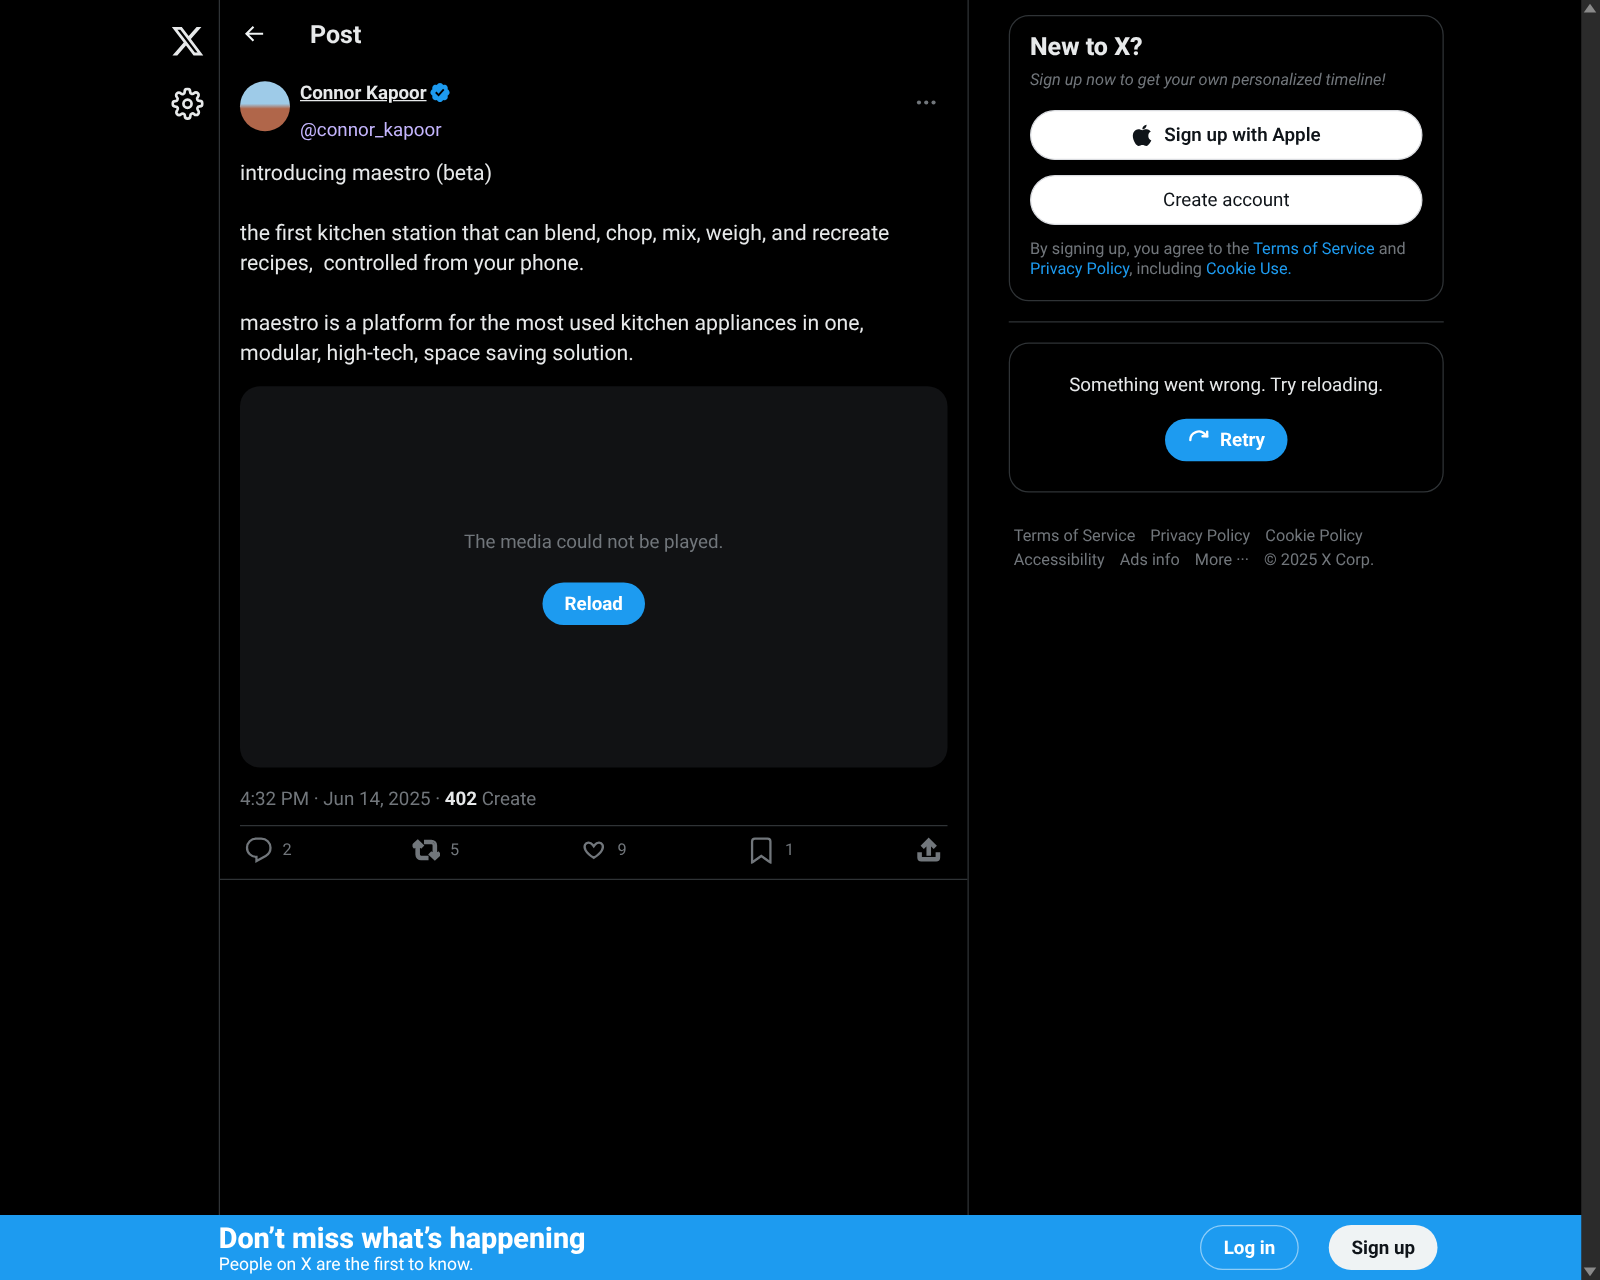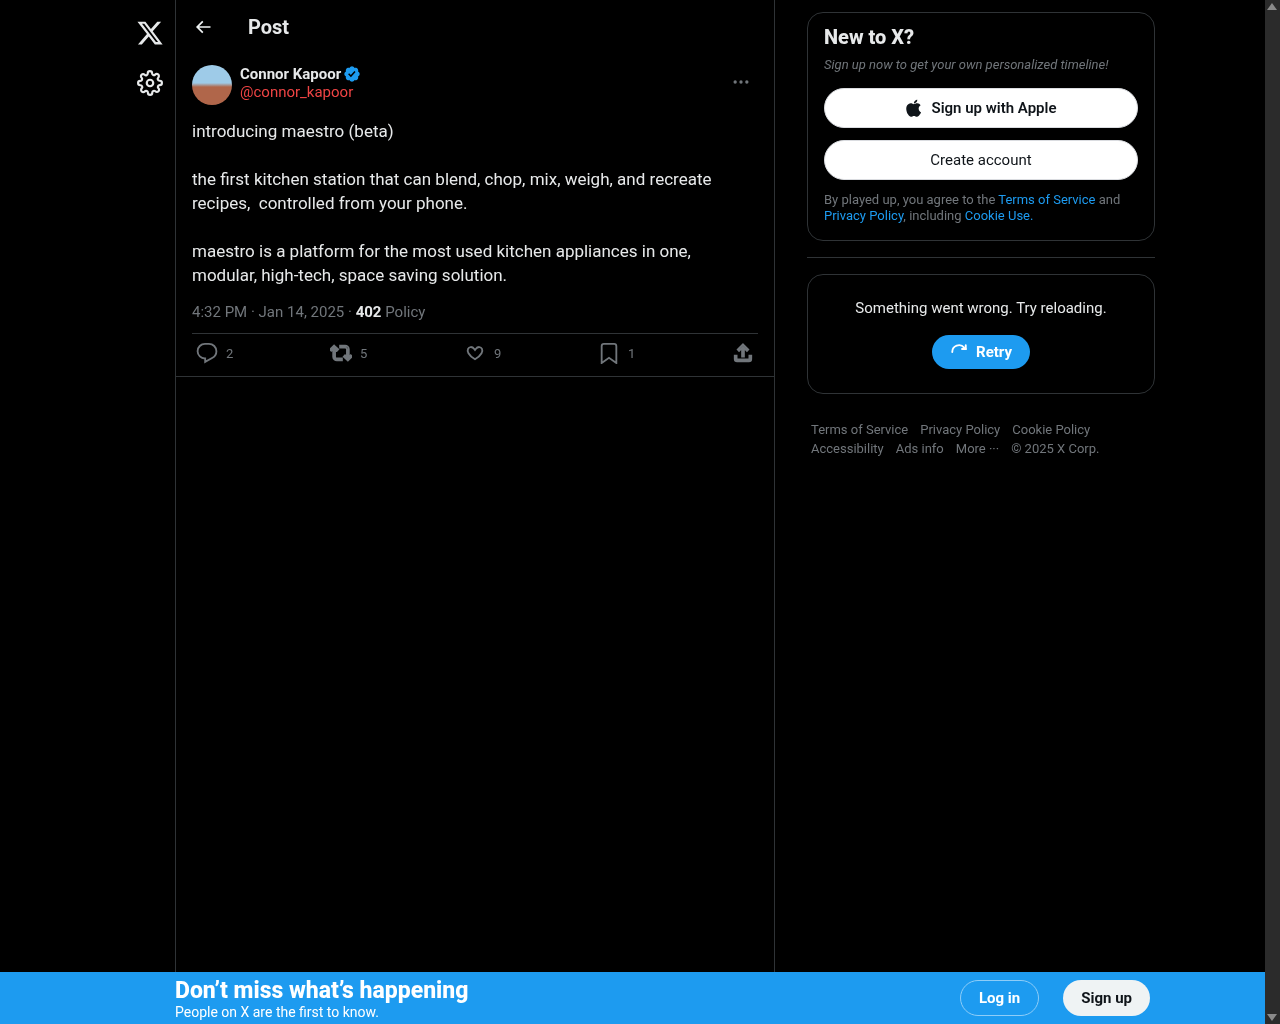--- a/index.html
+++ b/index.html
@@ -10,23 +10,23 @@
   .nav-item { width:50px; height:50px; display:flex; align-items:center; justify-content:center; border-radius:9999px; cursor:pointer; }
   
   .center { width:600px; border-left:1px solid #2f3336; border-right:1px solid #2f3336; min-height:100%; }
   .center-header { display:flex; align-items:center; height:53px; padding:0 16px; gap:28px; }
   .back-btn { width:34px; height:34px; display:flex; align-items:center; justify-content:center; border-radius:9999px; cursor:pointer; margin-left:-6px; }
   .header-title { font-size:20px; font-weight:700; }
   .post { padding:4px 16px 12px; }
   .post-head { display:flex; align-items:flex-start; margin-top:8px; }
   .avatar { width:40px; height:40px; border-radius:9999px; background:linear-gradient(#9ecbe8 45%,#b0664a 55%); flex-shrink:0; }
   .user-block { margin-left:8px; display:flex; flex-direction:column; }
-  .name-row { display:flex; align-items:center; gap:2px; }
+  .name-row { display:flex; align-items:center; gap:2px;text-decoration:underline; }
   .name { font-weight:700; font-size:15px; }
-  .handle { color:#ef4444; font-size:15px; margin-top:0px; }
+  .handle { color:#c4b5fd; font-size:15px; margin-top:12px; }
   .more-btn { margin-left:auto; color:#71767b; width:34px; height:34px; display:flex; align-items:center; justify-content:center; border-radius:9999px; cursor:pointer; }
   .post-text { font-size:17px; line-height:24px; margin-top:14px; white-space:pre-wrap; }
   .media-box { margin-top:14px; background:#111214; border-radius:16px; height:305px; display:flex; flex-direction:column; align-items:center; justify-content:center; gap:24px; }
   .media-text { color:#71767b; font-size:15px; }
   .reload-btn { background:#1d9bf0; color:#fff; font-weight:700; font-size:15px; padding:8px 18px; border:none; border-radius:9999px; cursor:pointer; }
   .meta-row { color:#71767b; font-size:15px; margin-top:16px; }
   .meta-row strong { color:#e7e9ea; font-weight:700; }
   .actions { display:flex; align-items:center; justify-content:space-between; margin-top:12px; padding:8px 4px 0; border-top:1px solid #2f3336; }
   .action { display:flex; align-items:center; gap:8px; color:#71767b; font-size:13px; cursor:pointer; }
   .action svg { width:22px; height:22px; }
@@ -112,29 +112,33 @@
             </svg>
         </div>
       </div>
 
       <div class="post-text">introducing maestro (beta)
 
 the first kitchen station that can blend, chop, mix, weigh, and recreate recipes,  controlled from your phone.
 
 maestro is a platform for the most used kitchen appliances in one, modular, high-tech, space saving solution.</div>
 
+      <div class="media-box">
+        <div class="media-text">The media could not be played.</div>
+        <button class="reload-btn">Reload</button>
+      </div>
 
       <div class="meta-row">
         <span>4:32 PM</span>
         <span> · </span>
-        <span>Jan 14, 2025</span>
+        <span>Jun 14, 2025</span>
         <span> · </span>
         <strong>402</strong>
         <span> </span>
-        <span>Policy</span>
+        <span>Create</span>
       </div>
 
       <div class="actions">
         <div class="action">
           <svg viewBox="0 0 24 24" fill="none" stroke="#71767b" stroke-width="2">
               <path d="M1.751 10c0-4.42 3.584-8 8.005-8h4.366c4.49 0 8.129 3.64 8.129 8.13 0 2.96-1.607 5.68-4.196 7.11l-8.054 4.46v-3.69h-.067c-4.49.1-8.183-3.51-8.183-8.01z"></path>
             </svg>
           <span>2</span>
         </div>
         <div class="action">
@@ -172,21 +176,21 @@
       <button class="signup-btn white">
         <svg width="18" height="18" viewBox="0 0 24 24" fill="#0f1419">
             <path d="M16.365 1.43c0 1.14-.415 2.19-1.244 3.05-.995 1.02-2.09 1.6-3.28 1.51-.02-.11-.03-.23-.03-.36 0-1.09.47-2.16 1.28-3 .41-.42.93-.77 1.56-1.05.63-.27 1.22-.42 1.78-.45.02.1.03.2.03.3zm4.57 17.14c-.35.81-.77 1.56-1.25 2.25-.66.94-1.2 1.59-1.62 1.95-.65.59-1.35.89-2.09.91-.53 0-1.18-.15-1.93-.46-.75-.3-1.44-.46-2.07-.46-.66 0-1.37.15-2.13.46-.76.31-1.37.47-1.84.49-.71.03-1.42-.28-2.14-.94-.45-.39-1.02-1.06-1.69-2.02-.72-1.03-1.31-2.22-1.77-3.58-.5-1.47-.75-2.89-.75-4.27 0-1.58.34-2.94 1.03-4.08.54-.92 1.26-1.64 2.16-2.17.9-.53 1.87-.8 2.92-.82.57 0 1.31.17 2.23.52.92.35 1.51.52 1.77.52.19 0 .85-.2 1.96-.61 1.05-.38 1.94-.53 2.67-.47 1.97.16 3.45 1.01 4.43 2.57-1.76 1.1-2.63 2.63-2.61 4.6.02 1.53.55 2.8 1.6 3.81.47.47 1 .83 1.58 1.09-.13.37-.26.72-.4 1.06z"></path>
           </svg>
         <span>Sign up with Apple</span>
       </button>
       <button class="signup-btn white" style="font-weight:400">
         <span>Create account</span>
       </button>
       <div class="legal">
-        <span>By played up, you agree to the </span><a>Terms of Service</a><span> and </span><a>Privacy Policy</a><span>, including </span><a>Cookie Use.</a>
+        <span>By signing up, you agree to the </span><a>Terms of Service</a><span> and </span><a>Privacy Policy</a><span>, including </span><a>Cookie Use.</a>
       </div>
     </div>
 
     <div class="divider-h"></div>
 
     <div class="panel error-panel">
       <div class="error-text">Something went wrong. Try reloading.</div>
       <button class="retry-btn">
         <svg width="18" height="18" viewBox="0 0 24 24" fill="none" stroke="#fff" stroke-width="2.5" stroke-linecap="round">
             <path d="M3 12a9 9 0 0 1 15.9-5.8L21 8"></path>

